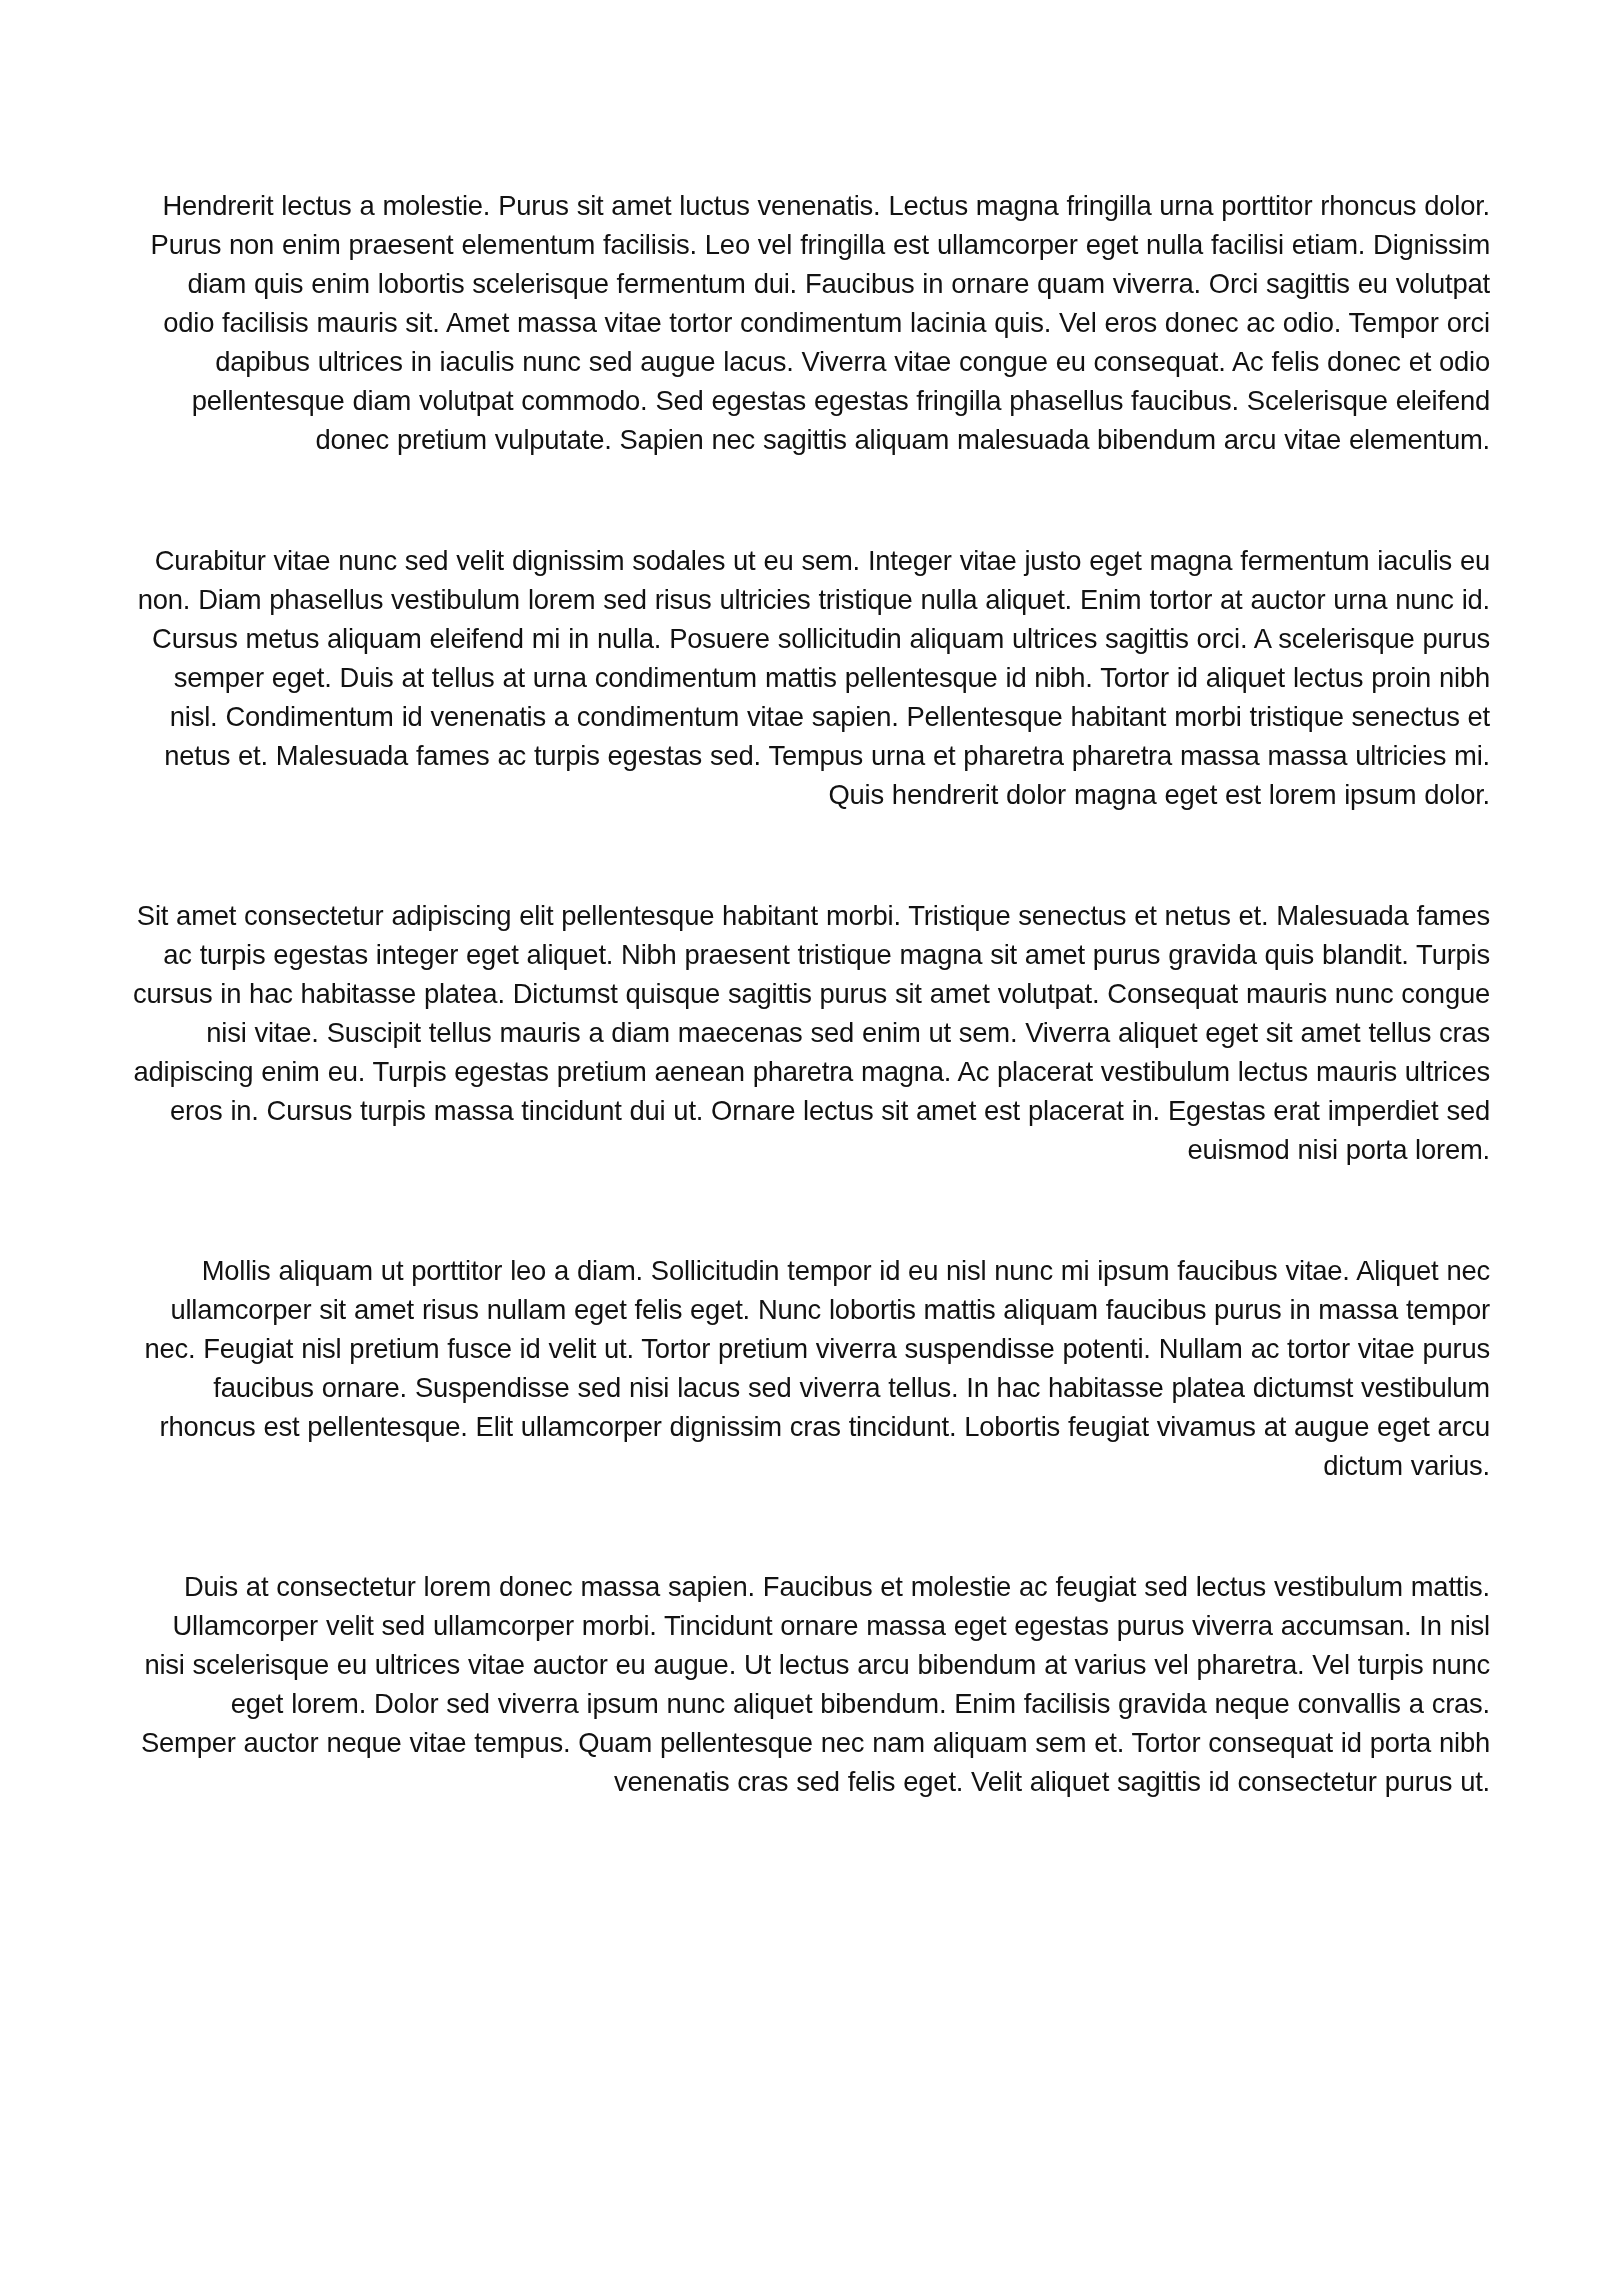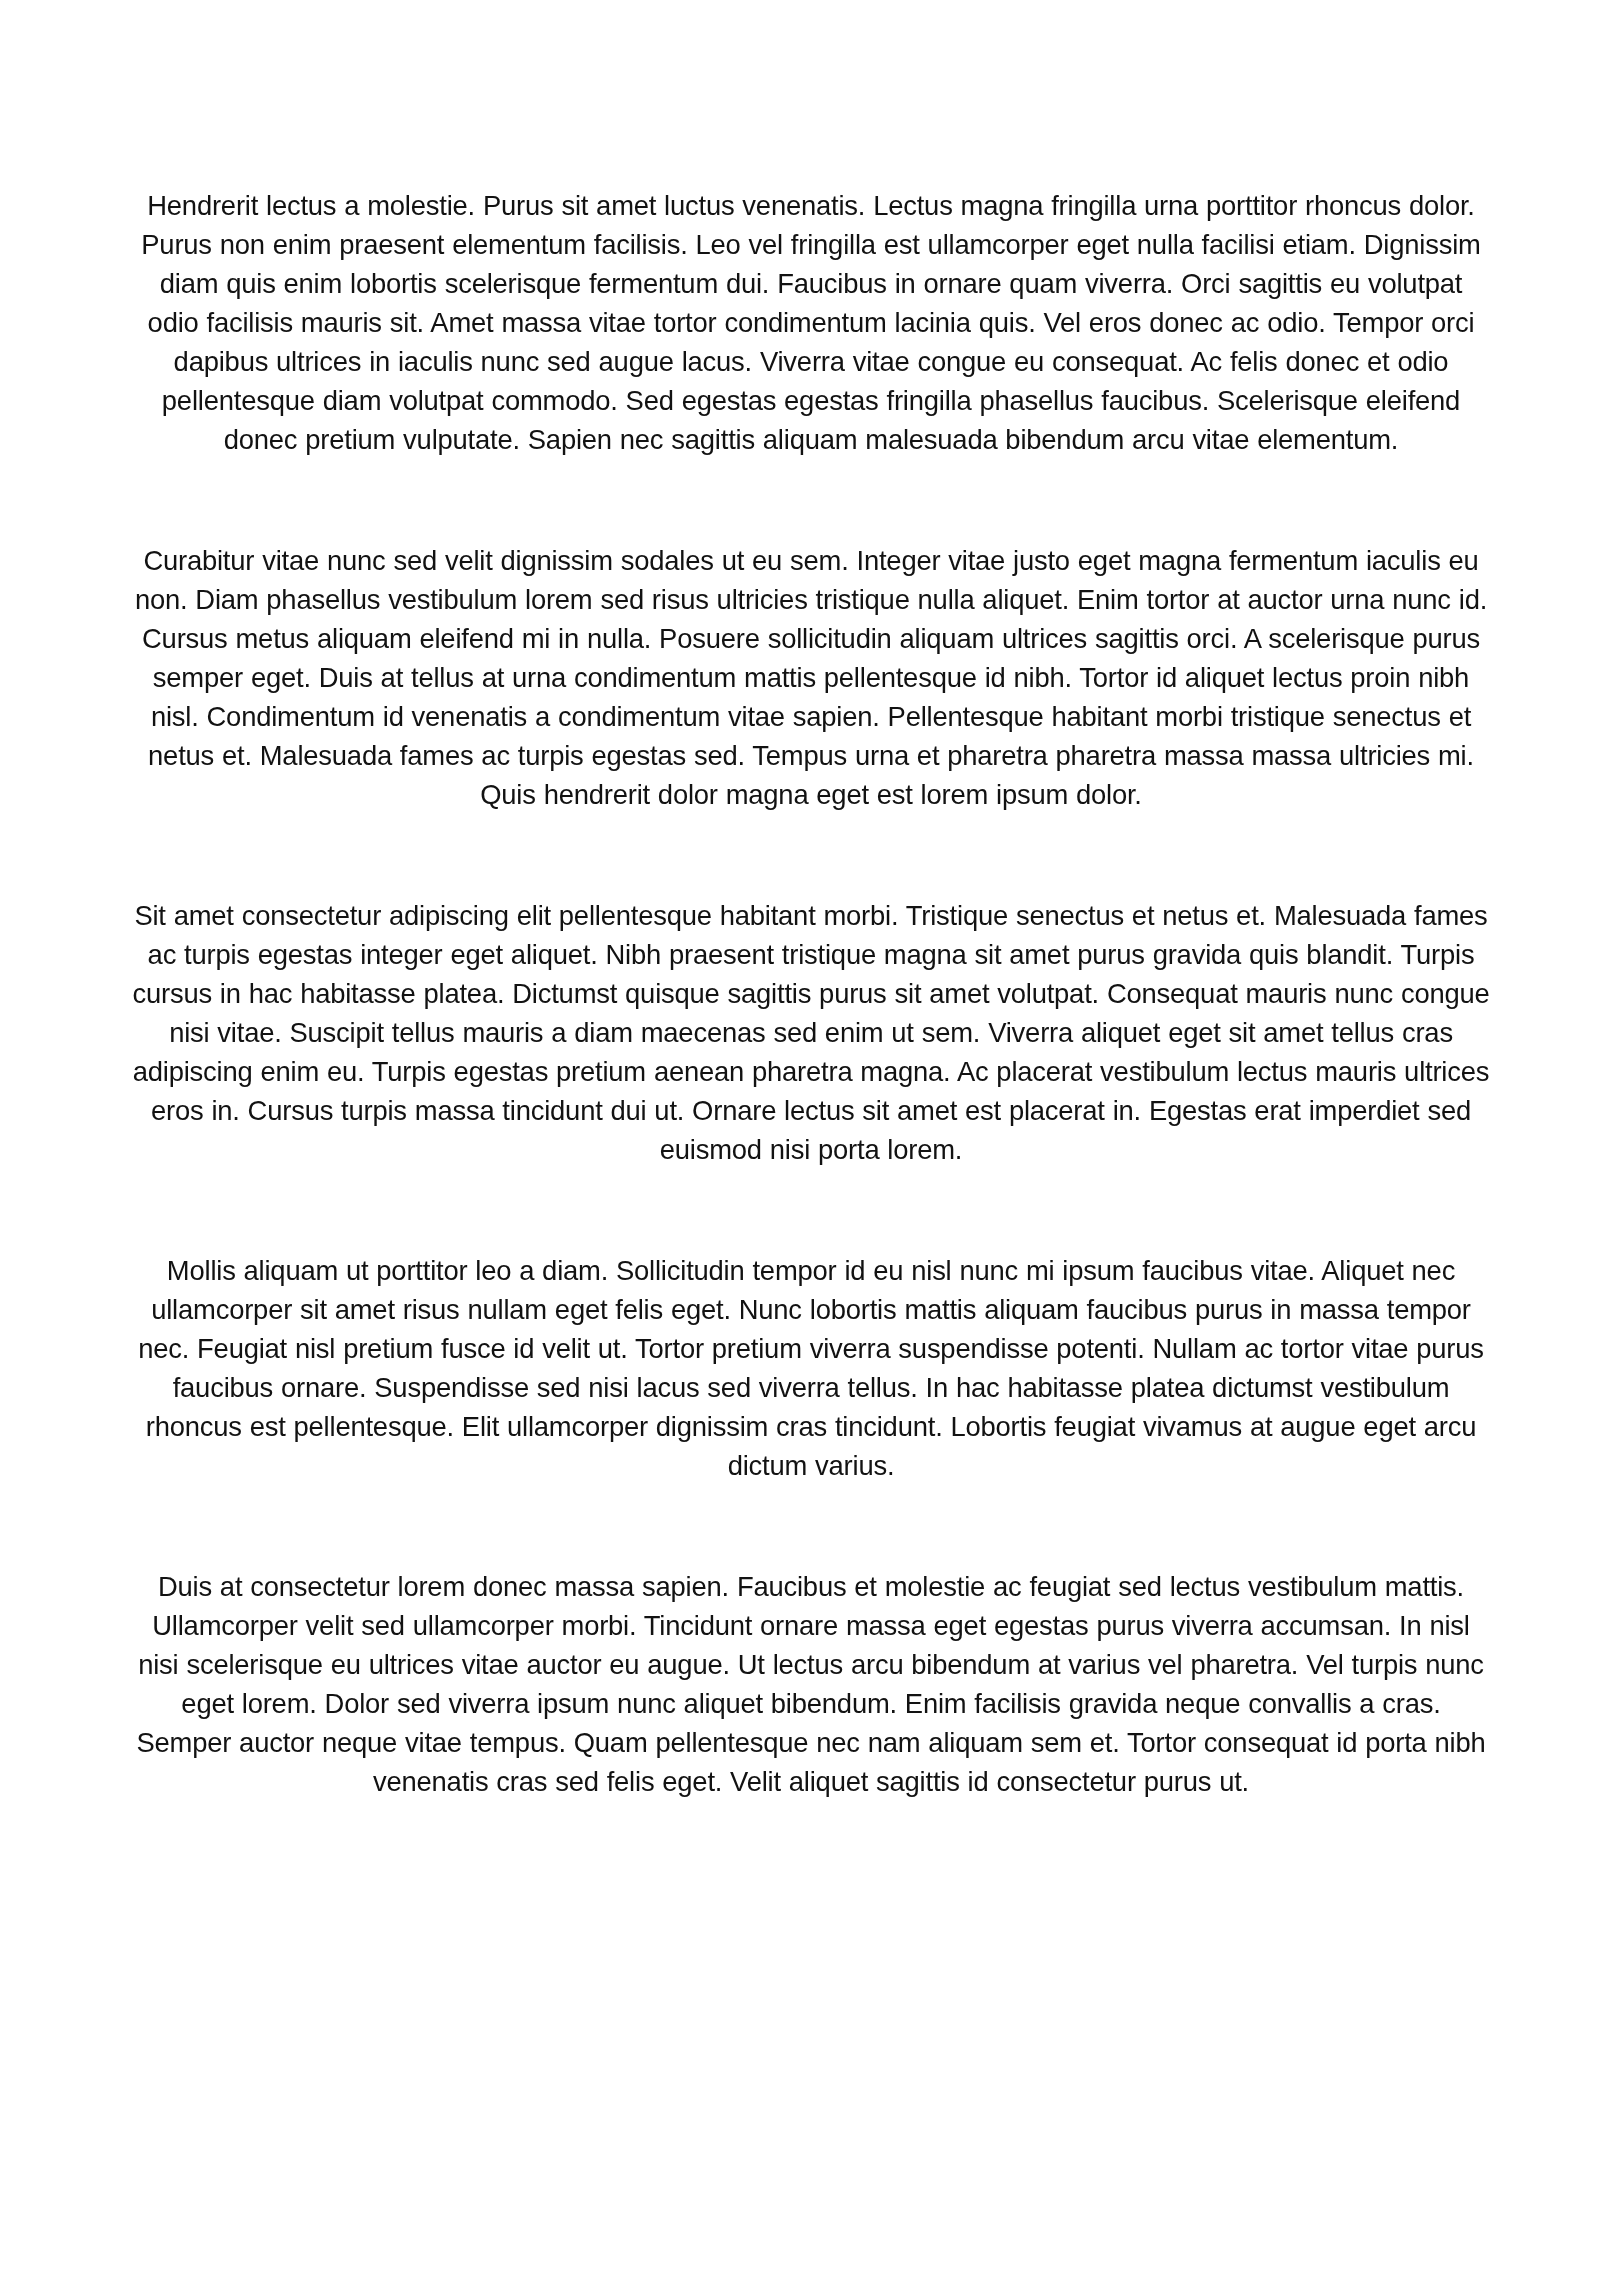--- a/index.html
+++ b/index.html
@@ -16,21 +16,21 @@
     box-sizing: border-box;
     width: 1621px;
     height: 2196px;
     background: #ffffff;
     padding: 186px 131px 10px 132px;
     font-family: "Liberation Sans", "DejaVu Sans", sans-serif;
     font-size: 27.4px;
     letter-spacing: -0.2px;
     line-height: 39px;
     color: #121212;
-    text-align: center;
+    text-align: right;
   }
   .page p {
     margin: 0 0 82px 0;
     padding: 0;
     word-spacing: 0.5px;
   }
 </style>
 </head>
 <body>
 

